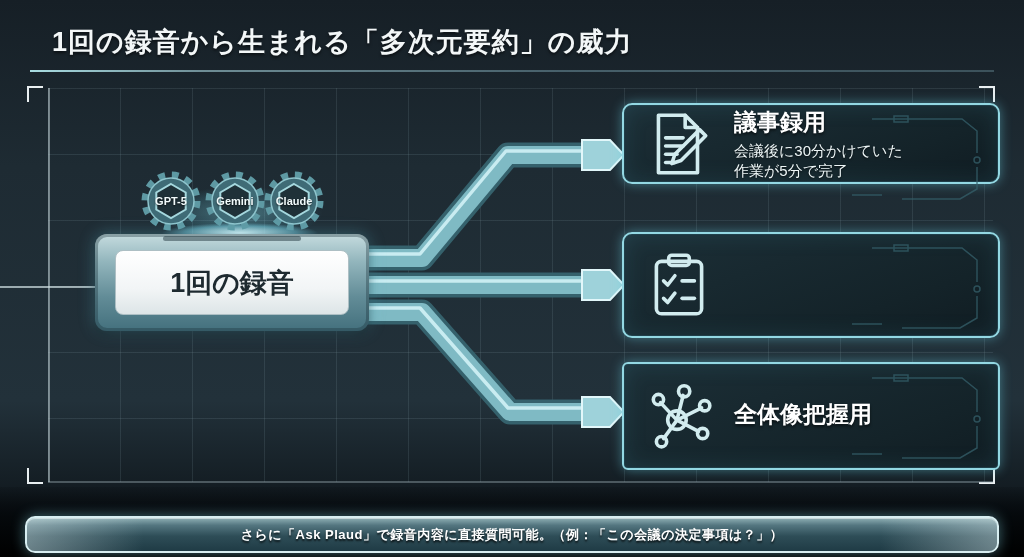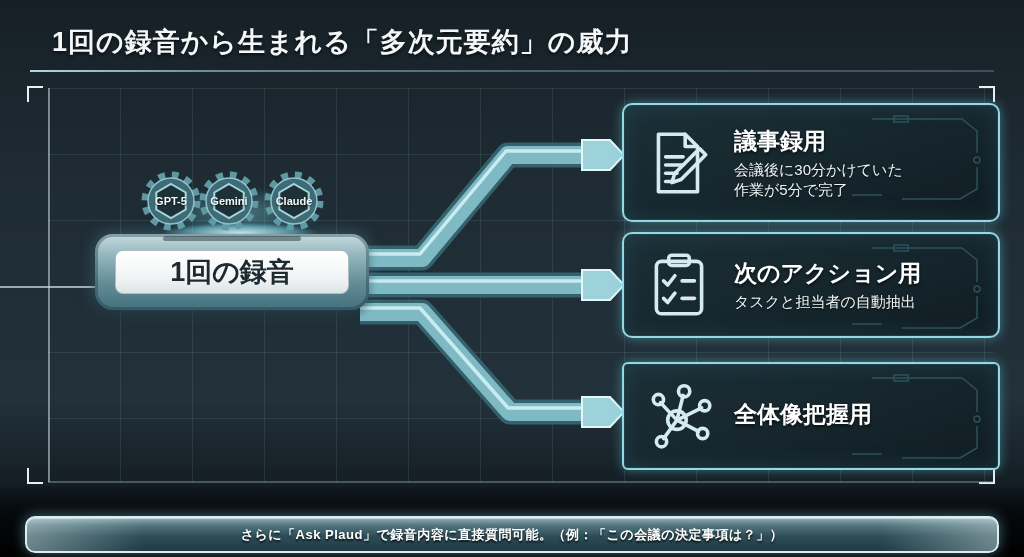--- a/index.html
+++ b/index.html
@@ -44,22 +44,22 @@
   .gear-glow {
     position:absolute; left:130px; top:178px; width:220px; height:70px;
     background:radial-gradient(closest-side, rgba(140,230,245,.38), rgba(90,190,210,.15) 55%, transparent 75%);
   }
   .beam-glow {
     position:absolute; left:140px; top:220px; width:200px; height:26px;
     background:radial-gradient(closest-side, rgba(225,252,255,.95), rgba(130,225,245,.45) 55%, transparent 78%);
   }
   
   .main-box {
-    position:absolute; left:95px; top:234px; width:274px; height:76px;
-    border-radius:18px;
+    position:absolute; left:95px; top:234px; width:274px; height:97px;
+    border-radius:12px;
     background:linear-gradient(180deg,#c6dcdf 0%,#93b6bd 28%,#628c97 65%,#43707d 100%);
     box-shadow:0 0 16px rgba(110,205,228,.35), 0 4px 8px rgba(0,0,0,.45), inset 0 0 0 3px rgba(25,48,56,.35);
   }
   .main-box .notch {
     position:absolute; left:50%; top:2px; transform:translateX(-50%);
     width:138px; height:5px; border-radius:3px; background:rgba(20,40,48,.45);
   }
   .main-box .panel {
     position:absolute; left:20px; right:20px; top:16px; bottom:16px;
     border-radius:8px; border:1.5px solid #adbfc4;
@@ -71,21 +71,21 @@
   .traces { position:absolute; left:350px; top:125px; }
   
   .card {
     position:absolute; left:622px; width:378px;
     border:2px solid #93d8e3; border-radius:10px;
     background:linear-gradient(160deg,#1c2f37 0%,#142329 70%,#10losing1c22 100%);
     background:linear-gradient(160deg,#1c2f37 0%,#142329 70%,#101c22 100%);
     box-shadow:0 0 12px rgba(110,215,235,.45), inset 0 0 22px rgba(70,150,170,.18), inset 0 0 0 1px rgba(30,60,70,.8);
     display:flex; align-items:center; padding:0 14px 0 18px;
   }
-  .card.c1 { top:103px; height:119px; }
+  .card.c1 { top:103px; height:81px; }
   .card.c2 { top:232px; height:106px; }
   .card.c3 { top:362px; height:108px;border-radius:6px; }
   .card .icon-wrap { width:74px; min-width:74px; height:74px; margin-right:18px; }
   .card .texts { position:relative; z-index:2; }
   .card .c-title { font-size:23px; font-weight:bold; color:#ffffff; text-shadow:0 2px 3px rgba(0,0,0,.6); margin-bottom:3px; }
   .card .c-desc  { font-size:15px; color:#eef6f7; line-height:1.3; text-shadow:0 1px 2px rgba(0,0,0,.6); }
   .card .circuit { position:absolute; right:6px; top:6px; opacity:.75; z-index:1; }
   
   .bottom-zone {
     position:absolute; left:0; top:487px; width:1024px; height:70px;
@@ -126,21 +126,21 @@
 <div class="beam-glow"></div>
 
 <div class="gear" style="left:139px; top:169px;">
   <svg width="64" height="64" viewBox="0 0 64 64">
     <circle cx="32" cy="32" r="25" fill="none" stroke="#5e99a3" stroke-width="9" stroke-dasharray="6.5 6.6"></circle>
     <circle cx="32" cy="32" r="23" fill="#3f6b76" stroke="#8ec4cc" stroke-width="1.5"></circle>
     <polygon points="32,15 46.7,23.5 46.7,40.5 32,49 17.3,40.5 17.3,23.5" fill="#1f3138" stroke="#a5d8de" stroke-width="2"></polygon>
   </svg>
   <span class="glabel">GPT-5</span>
 </div>
-<div class="gear" style="left:197px; top:169px;">
+<div class="gear" style="left:203px; top:169px;">
   <svg width="64" height="64" viewBox="0 0 64 64">
     <circle cx="32" cy="32" r="25" fill="none" stroke="#5e99a3" stroke-width="9" stroke-dasharray="6.5 6.6"></circle>
     <circle cx="32" cy="32" r="23" fill="#3f6b76" stroke="#8ec4cc" stroke-width="1.5"></circle>
     <polygon points="32,15 46.7,23.5 46.7,40.5 32,49 17.3,40.5 17.3,23.5" fill="#1f3138" stroke="#a5d8de" stroke-width="2"></polygon>
   </svg>
   <span class="glabel">Gemini</span>
 </div>
 <div class="gear" style="left:262px; top:169px;">
   <svg width="64" height="64" viewBox="0 0 64 64">
     <circle cx="32" cy="32" r="25" fill="none" stroke="#5e99a3" stroke-width="9" stroke-dasharray="6.5 6.6"></circle>
@@ -221,24 +221,20 @@
     <svg width="74" height="74" viewBox="0 0 72 72">
       <g fill="none" stroke="#d2ecef" stroke-width="3.5" stroke-linecap="round" stroke-linejoin="round">
         <rect x="14" y="13" width="44" height="51" rx="5"></rect>
         <rect x="26" y="7" width="20" height="10" rx="3"></rect>
         <path d="M21 32 L25 36 L32 27"></path>
           <path d="M39 32 H51"></path>
         <path d="M21 49 L25 53 L32 44"></path>
           <path d="M39 49 H51"></path>
       </g>
     </svg>
-  </div>
-  <div class="texts">
-    <div class="c-title">次のアクション用</div>
-    <div class="c-desc">タスクと担当者の自動抽出</div>
   </div>
 </div>
 
 <div class="card c3">
   <svg class="circuit" width="150" height="95" viewBox="0 0 150 95">
     <g fill="none" stroke="#35606b" stroke-width="1.5">
       <path d="M30 8 H120 L135 20 V42"></path>
         <path d="M135 56 V78 L118 88 H60"></path>
         <path d="M10 84 H40"></path>
       <circle cx="135" cy="49" r="3"></circle>

